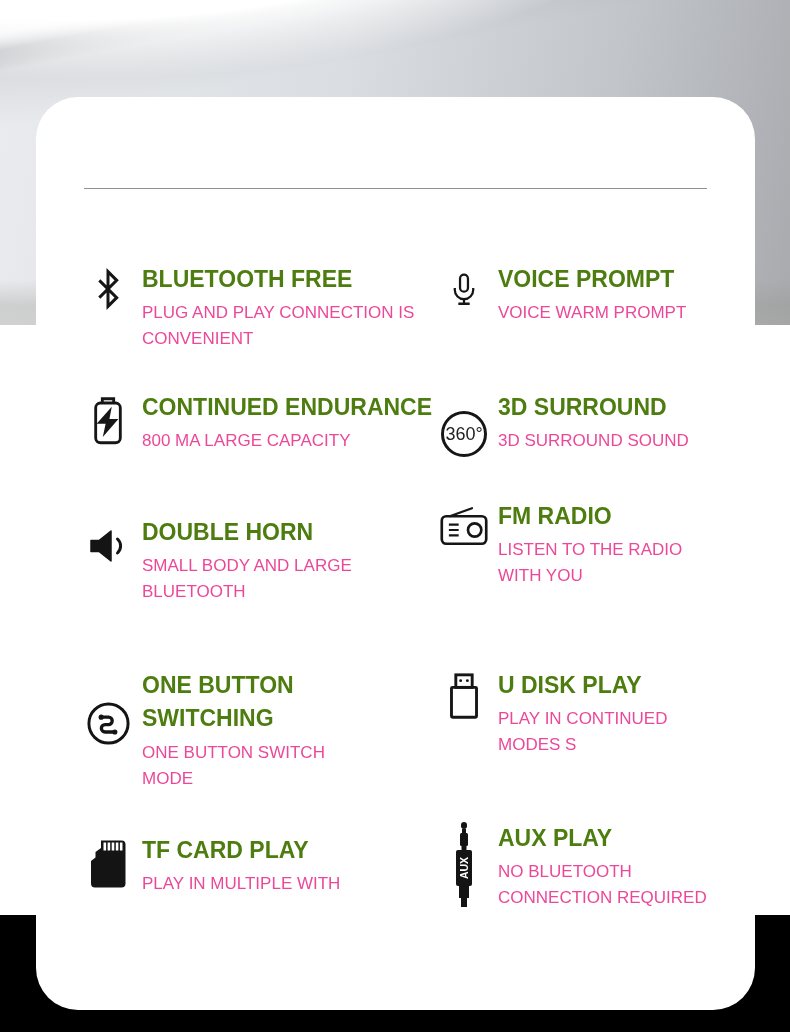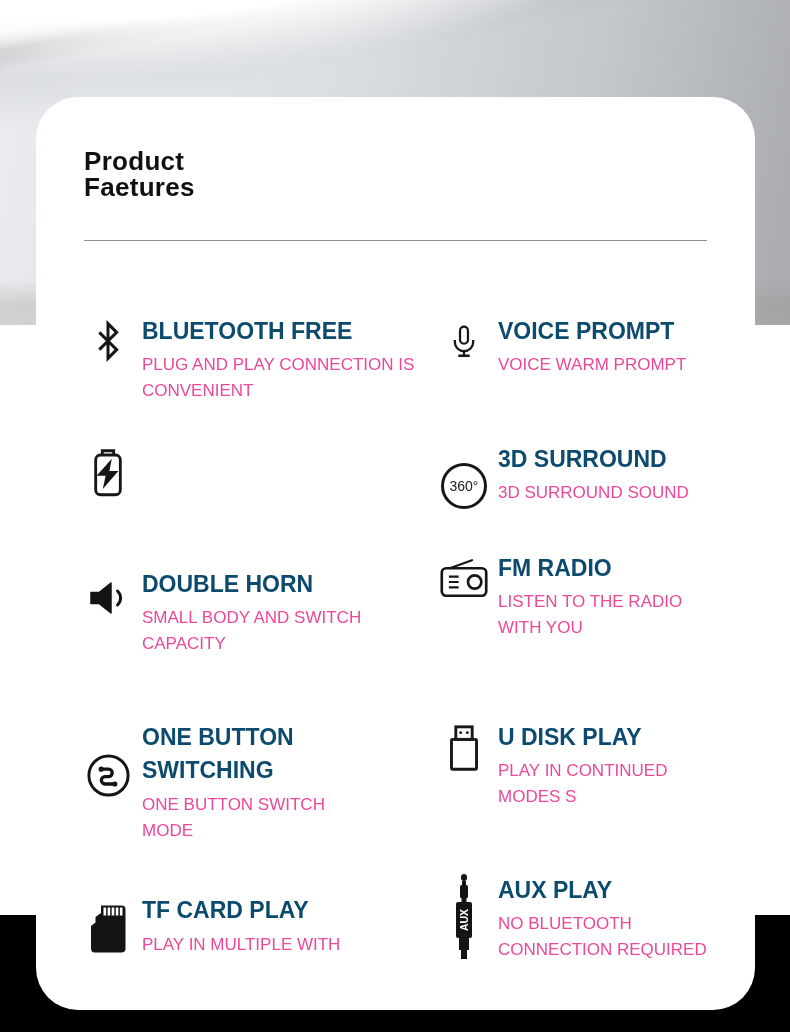--- a/index.html
+++ b/index.html
@@ -30,49 +30,47 @@
     color:#111; white-space:pre-line;
   }
   .divider { border:none; border-top:1px solid #909090; margin:40px 0 0 0; width:100%; }
   .features {
     display:grid; grid-template-columns:356px 267px; margin-top:74px;
   }
   .feature { display:flex; gap:10px; align-items:flex-start; }
   .r1 { min-height:128px; } .r2 { min-height:109px; } .r3 { min-height:153px; } .r4 { min-height:133px; }
   .f-icon { width:48px; flex:none; display:flex; justify-content:center; margin-top:2px; }
   .f-text { width:max-content; }
-  .f-title { font-size:23px; font-weight:bold; color:#0c4a6e; line-height:1.45; white-space:pre-line; }
+  .f-title { font-size:23px; font-weight:bold; color:#4d7c0f; line-height:1.45; white-space:pre-line; }
   .f-sub { font-size:17px; color:#ec4899; line-height:1.53; margin-top:4px; white-space:pre-line; }
   
   .feat-double-horn { padding-top:16px; }
-  .feat-tf-card { padding-top:12px;align-items:center; }
+  .feat-tf-card { padding-top:12px; }
   .feat-3d .f-icon { margin-top:20px; }
   .feat-switch .f-icon { margin-top:31px; }
   .feat-double-horn .f-icon { margin-top:12px; }
   .feat-tf-card .f-icon { margin-top:5px; }
   .feat-aux .f-icon { margin-top:-4px; }
   .feat-battery .f-icon { margin-top:4px; }
   .circle-icon {
     width:40px; height:40px; border:3px solid #161616; border-radius:50%;
     display:flex; align-items:center; justify-content:center;
-    font-size:14px; color:#222; box-sizing:content-box;
+    font-size:18px; color:#222; box-sizing:content-box;
   }
   svg { display:block; }
   svg text { font-family:"Liberation Sans", sans-serif; }
 </style>
 </head>
 <body>
 
 <div class="page">
   <div class="bg-photo"></div>
   <div class="bg-bottom"></div>
 
   <div class="card">
-    <div class="page-title">Product
-Faetures</div>
     <hr class="divider">
 
     <div class="features">
 
       <div class="feature r1">
         <div class="f-icon">
           <svg width="30" height="48" viewBox="2.5 0 19 24">
             <path d="M6.5 6.5 L17.5 17.5 L12 23 L12 1 L17.5 6.5 L6.5 17.5" fill="none" stroke="#161616" stroke-width="1.9" stroke-linejoin="miter"></path>
           </svg>
         </div>
@@ -98,20 +96,24 @@
       </div>
 
       <div class="feature r2 feat-battery">
         <div class="f-icon">
           <svg width="36" height="52" viewBox="0 0 38 54">
             <path d="M13 8 V3.5 H25 V8" fill="none" stroke="#161616" stroke-width="3"></path>
             <rect x="6" y="8" width="26" height="42" rx="5" fill="none" stroke="#161616" stroke-width="3"></rect>
             <path d="M23 12 L7 30 L16.5 30 L13.5 44 L30 25 L20.5 25 Z" fill="#161616"></path>
           </svg>
         </div>
+        <div class="f-text">
+          <div class="f-title">CONTINUED ENDURANCE</div>
+          <div class="f-sub">800 MA LARGE CAPACITY</div>
+        </div>
       </div>
 
       <div class="feature r2 feat-3d">
         <div class="f-icon">
           <div class="circle-icon">
               <span>360°</span>
             </div>
         </div>
         <div class="f-text">
           <div class="f-title">3D SURROUND</div>
@@ -121,21 +123,21 @@
 
       <div class="feature r3 feat-double-horn">
         <div class="f-icon">
           <svg width="40" height="36" viewBox="0 0 40 36">
             <path d="M3 12.5 H11 L23 3 V33 L11 23.5 H3 Z" fill="#141414" stroke="#141414" stroke-width="1.5" stroke-linejoin="round"></path>
             <path d="M29.5 11 a9.5 9.5 0 0 1 0 14" fill="none" stroke="#141414" stroke-width="3" stroke-linecap="round"></path>
           </svg>
         </div>
         <div class="f-text">
           <div class="f-title">DOUBLE HORN</div>
-          <div class="f-sub">SMALL BODY AND SWITCH CAPACITY</div>
+          <div class="f-sub">SMALL BODY AND LARGE BLUETOOTH</div>
         </div>
       </div>
 
       <div class="feature r4">
         <div class="f-icon">
           <svg width="54" height="48" viewBox="0 0 54 48">
             <path d="M11 13 L36 4" fill="none" stroke="#161616" stroke-width="2.4" stroke-linecap="round"></path>
             <rect x="2" y="13" width="50" height="31" rx="5" fill="none" stroke="#161616" stroke-width="3"></rect>
             <path d="M10 22.5 h11 M10 28.5 h11 M10 34.5 h11" fill="none" stroke="#161616" stroke-width="2.4"></path>
             <circle cx="39" cy="28.5" r="7.5" fill="none" stroke="#161616" stroke-width="3"></circle>

